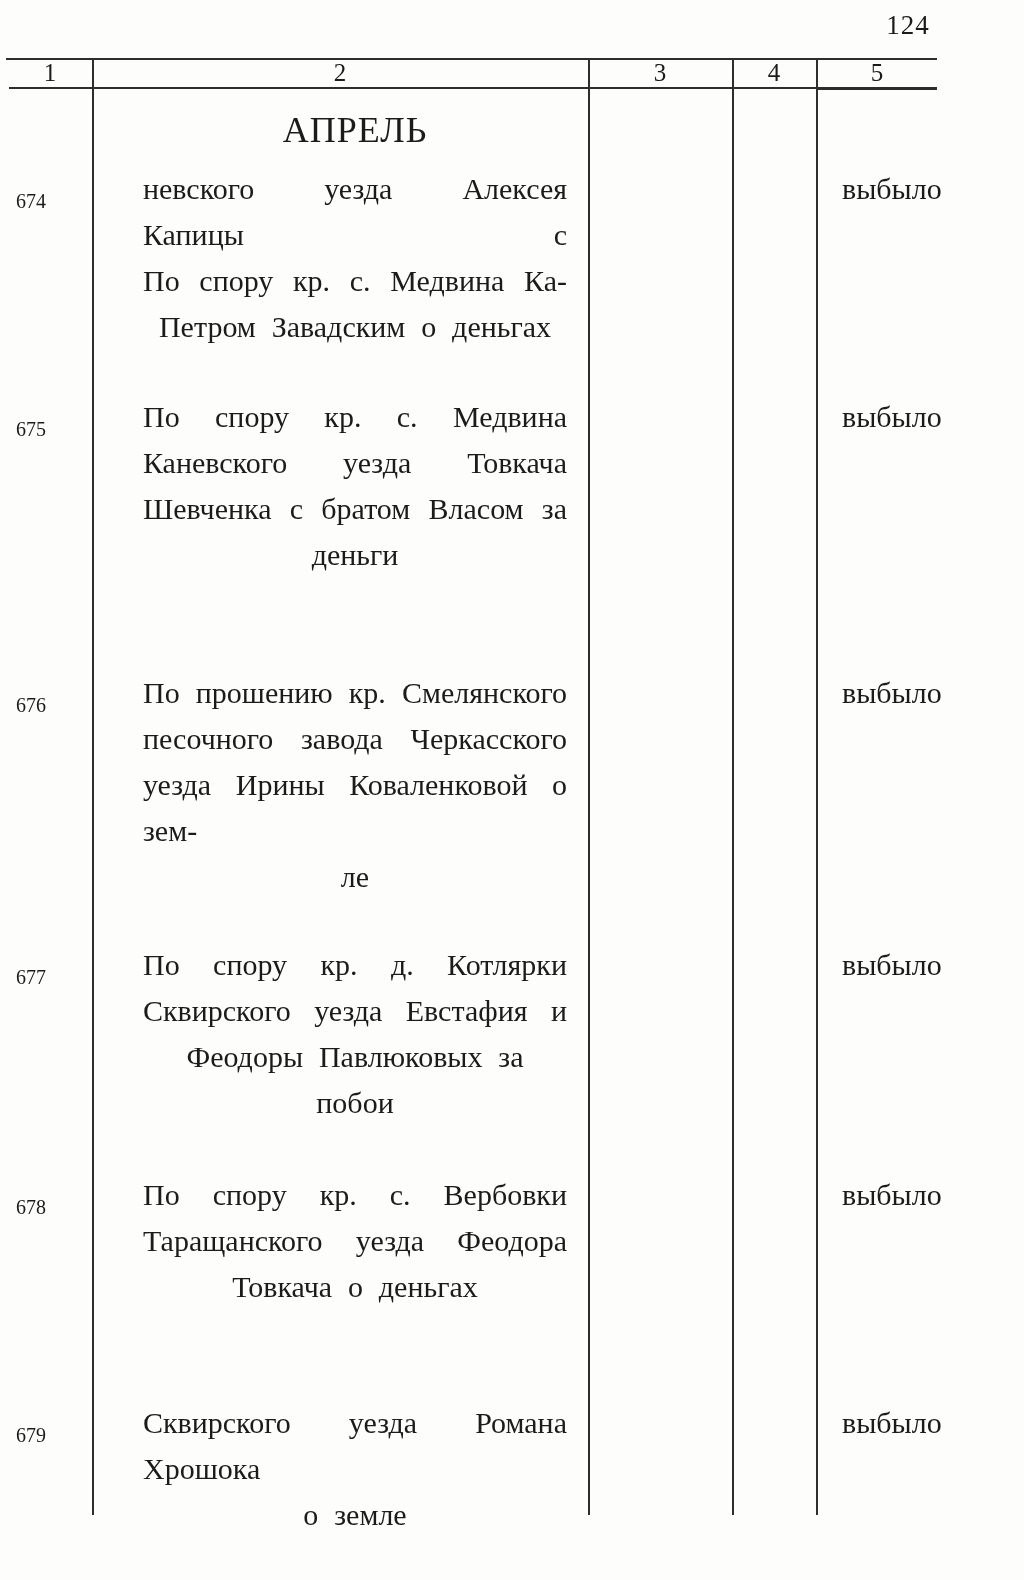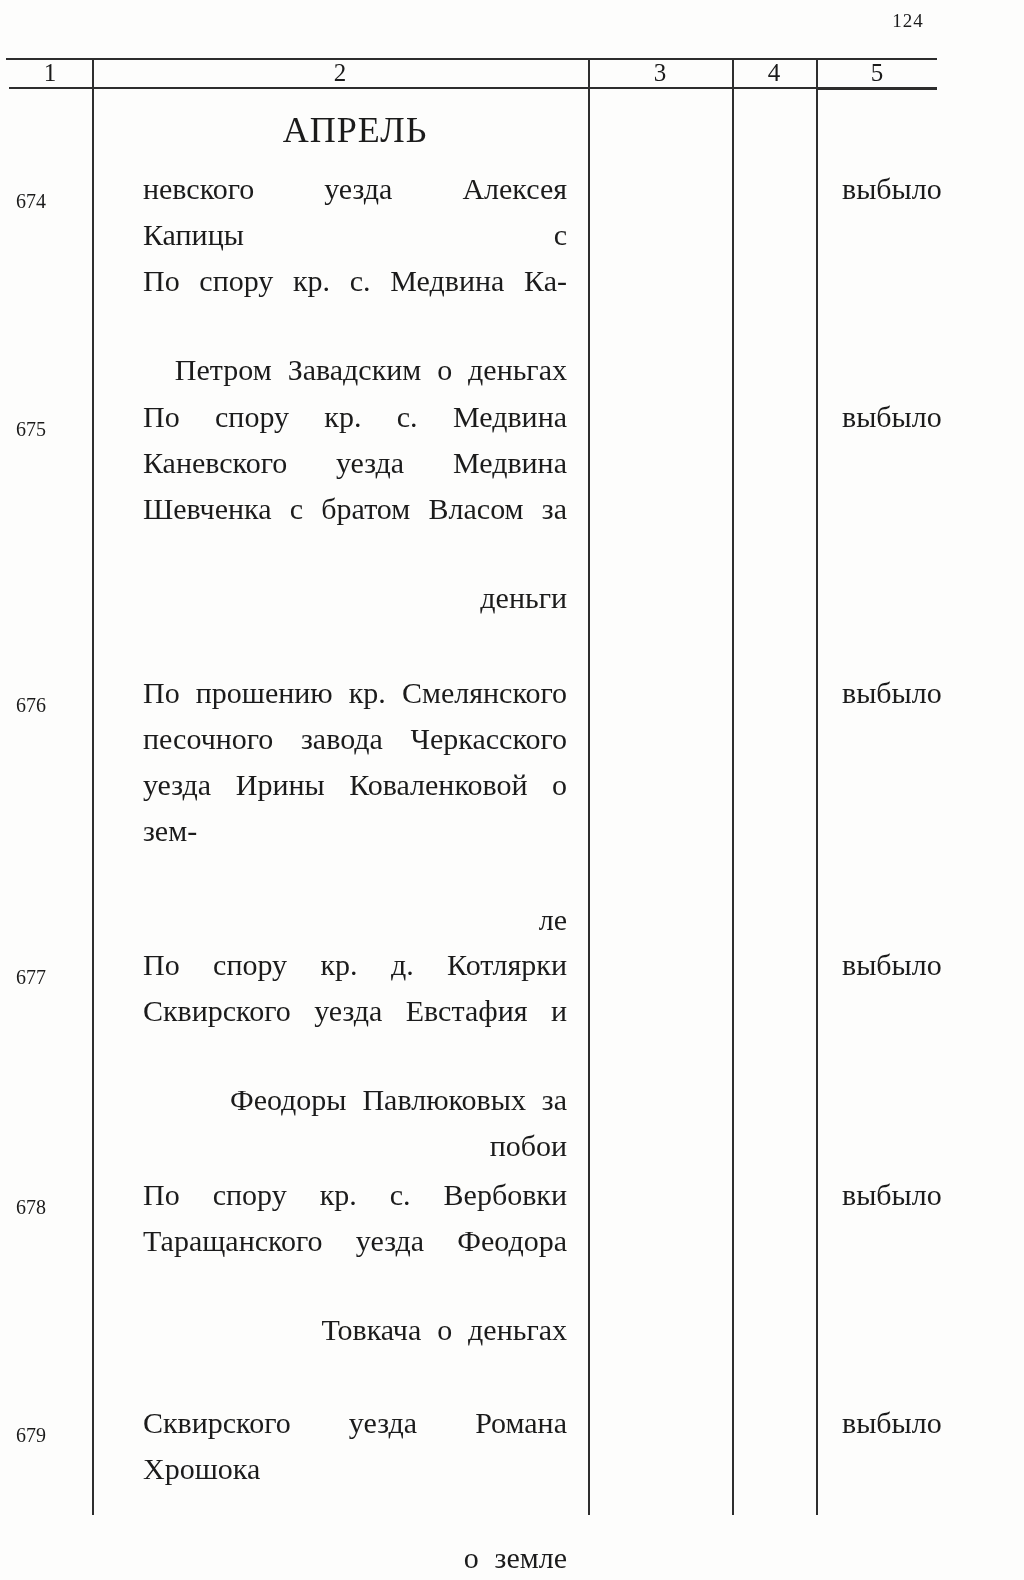--- a/index.html
+++ b/index.html
@@ -5,21 +5,21 @@
   html,body{margin:0;padding:0;}
   body{
     width:1024px;height:1580px;position:relative;
     background:#fdfdfc;
     font-family:"Liberation Serif","DejaVu Serif",serif;
     color:#1b1b1b;
     overflow:hidden;
   }
   .page-number{
     position:absolute;top:10px;left:878px;width:60px;
-    font-size:19px;text-align:center;letter-spacing:1px;
+    font-size:27px;text-align:center;letter-spacing:1px;
   }
   
   .hline{position:absolute;background:#2d2d2d;height:2px;}
   .hline.top{top:58px;left:6px;width:931px;}
   .hline.under{top:87px;left:9px;width:928px;}
   .hline.under-right{top:87px;left:816px;width:121px;height:3px;}
   .vline{position:absolute;background:#2e2e2e;width:2px;top:58px;height:1457px;}
   .v1{left:92px;}
   .v2{left:588px;}
   .v3{left:732px;}
@@ -43,21 +43,21 @@
   .row-no{
     position:absolute;left:16px;top:12px;width:70px;
     font-size:20px;line-height:46px;
   }
   .row-desc{
     position:absolute;left:143px;top:0;width:424px;
     font-size:30px;line-height:46px;word-spacing:0.28em;
   }
   .row-desc .ln{display:block;}
   .row-desc .ln.just{text-align:justify;text-align-last:justify;}
-  .row-desc .ln.last{text-align:right;margin-top:43px;}
+  .row-desc .ln.last{text-align:center;}
   .row-status{
     position:absolute;left:842px;top:0;width:120px;
     font-size:30px;line-height:46px;font-family:Liberation Serif, serif;
   }
 </style>
 </head>
 <body>
 
 <div class="page-number">124</div>
 
@@ -85,21 +85,21 @@
         <span class="ln just">невского уезда Алексея Капицы с</span>
         <span class="ln just">По спору кр. с. Медвина Ка-</span>
         <span class="ln last">Петром Завадским о деньгах</span>
       </div>
       <div class="row-status">выбыло</div>
     </div>
     <div class="row" style="top: 394px;">
       <div class="row-no">675</div>
       <div class="row-desc">
         <span class="ln just">По спору кр. с. Медвина</span>
-        <span class="ln just">Каневского уезда Медвина</span>
+        <span class="ln just">Каневского уезда Товкача</span>
         <span class="ln just">Шевченка с братом Власом за</span>
         <span class="ln last">деньги</span>
       </div>
       <div class="row-status">выбыло</div>
     </div>
     <div class="row" style="top: 670px;">
       <div class="row-no">676</div>
       <div class="row-desc">
         <span class="ln just">По прошению кр. Смелянского</span>
         <span class="ln just">песочного завода Черкасского</span>

